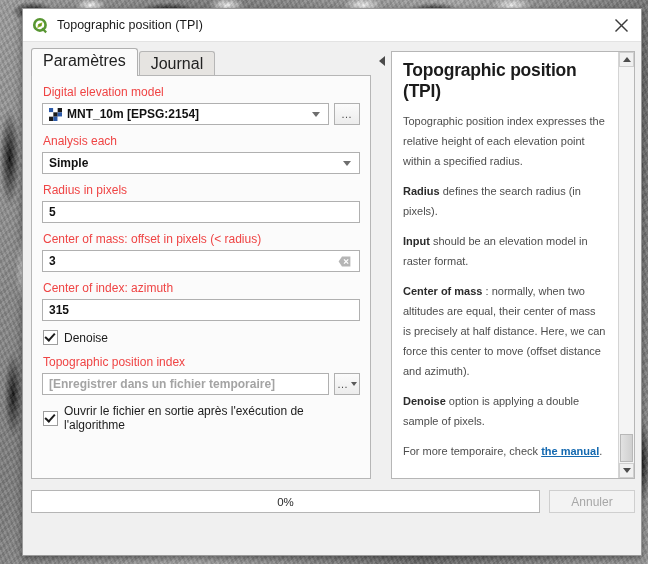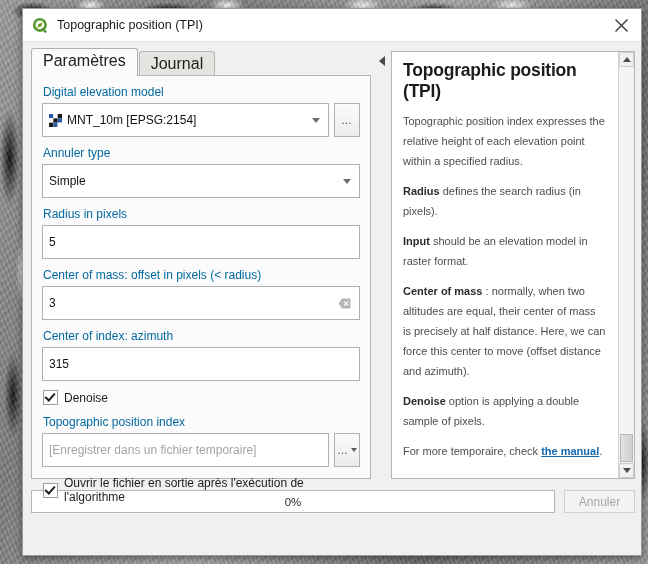--- a/index.html
+++ b/index.html
@@ -131,37 +131,38 @@
     height: 404px;
     box-sizing: border-box;
     padding: 9px 10px 0 10px;
     position: relative;
     z-index: 1;
   }
 
   
   .field-label {
     font-size: 12px;
-    color: #0369a1;
+    color: #ef4444;
     margin: 0 0 3px 1px;
     line-height: 15px;
   }
   .row { display: flex; align-items: stretch; margin-bottom: 9px; }
   .ctrl {
     flex: 1 1 auto;
-    height: 34px;
+    height: 22px;
     border: 1px solid #b0b0b0;
     background: #ffffff;
     display: flex;
     align-items: center;
     font-size: 12px;
     color: #111;
     padding: 0 2px 0 6px;
     box-sizing: border-box;
     position: relative;
+    font-weight: bold;
   }
   .ctrl.placeholder { color: #a4a4a4; }
   .combo .arrow-dn {
     width: 0; height: 0;
     border-left: 4px solid transparent;
     border-right: 4px solid transparent;
     border-top: 5px solid #6e6e6e;
     margin-left: auto;
     margin-right: 6px;
   }
@@ -340,21 +341,21 @@
     font-size: 12px;
     color: #1c1c1c;
     display: flex; align-items: center; justify-content: center;
     box-sizing: border-box;
     cursor: pointer;
     white-space: nowrap;
     padding: 0 10px;
   }
   .btn.disabled { color: #a7a7a7; background: #f3f3f3; border-color: #cfcfcf; cursor: default; }
   .btn.default { border: 2px solid #4d9be0; background: linear-gradient(#fdfdfd, #eef2f6); }
-  .cancel-btn { width: 71px; margin-left: 9px; }
+  .cancel-btn { width: 86px; margin-left: 9px; }
 
   .bottom-row {
     position: absolute;
     left: 8px; top: 480px;
     width: 604px; height: 24px;
     display: flex; align-items: stretch;
   }
   .batch-btn { padding: 0 8px; }
   .spacer { flex: 1 1 auto; }
   .run-btn { width: 84px; margin-right: 9px; }
@@ -420,21 +421,21 @@
               <rect x="8" y="8" width="4" height="4" fill="#ffffff"></rect>
             </svg>
             <span class="txt">MNT_10m [EPSG:2154]</span>
             <span class="arrow-dn"></span>
           </div>
           <div class="btn-dots">
             <span>…</span>
           </div>
         </div>
 
-        <div class="field-label">Annuler type</div>
+        <div class="field-label">Analysis each</div>
         <div class="row">
           <div class="ctrl combo">
             <span class="txt">Simple</span>
             <span class="arrow-dn"></span>
           </div>
         </div>
 
         <div class="field-label">Radius in pixels</div>
         <div class="row">
           <div class="ctrl">

